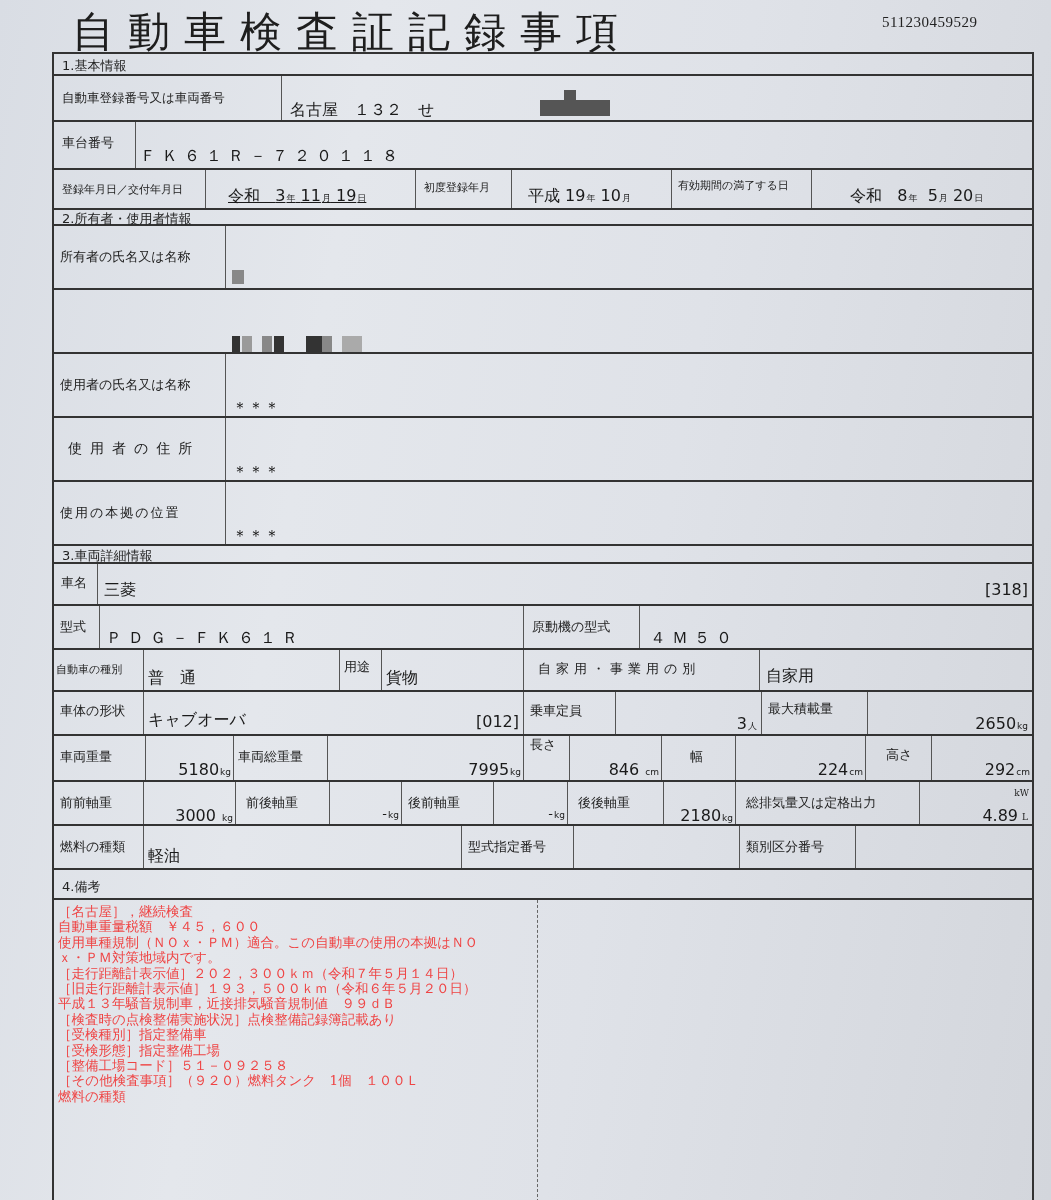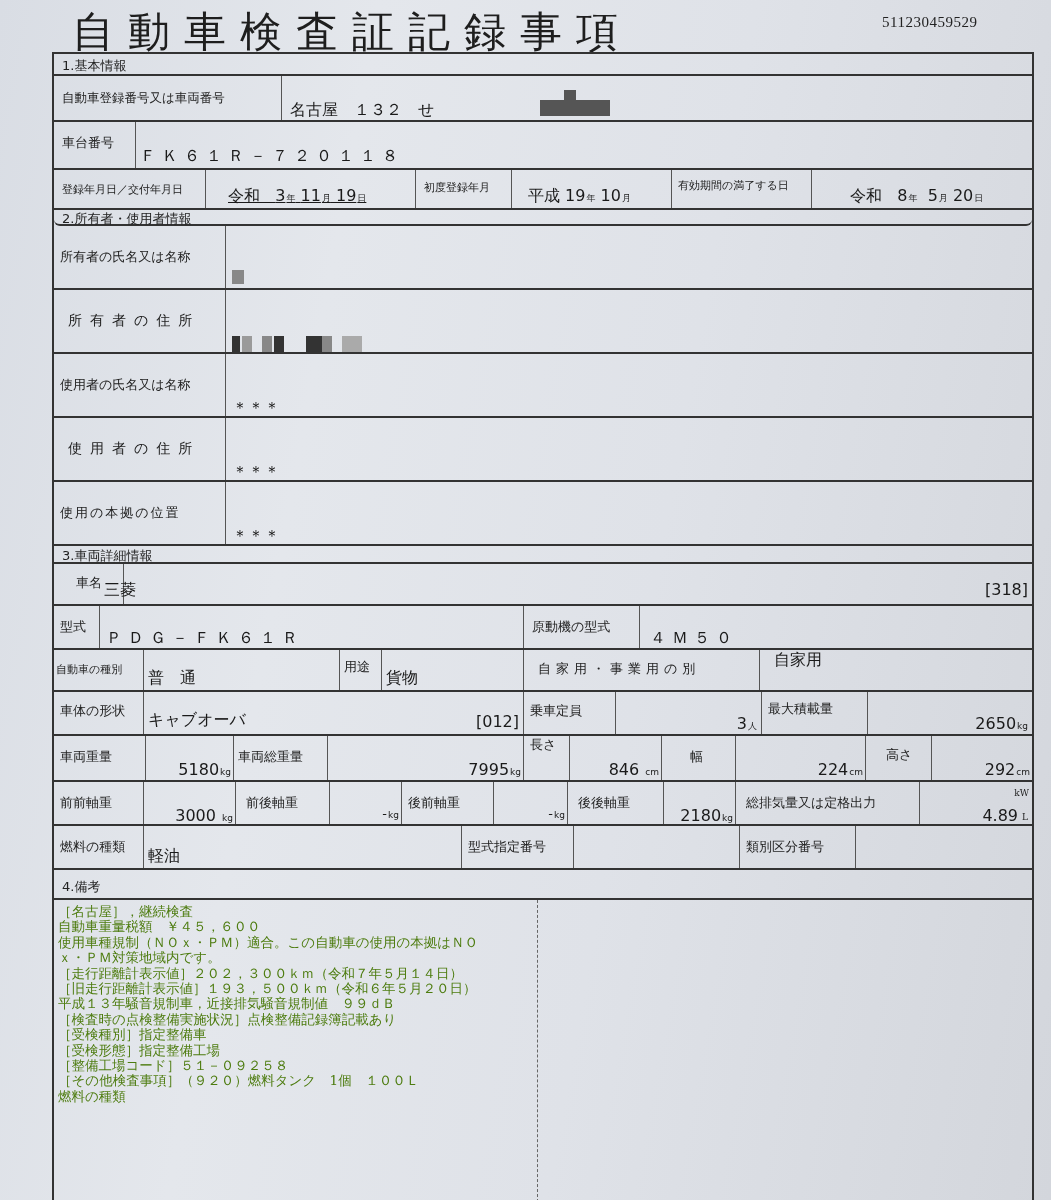--- a/index.html
+++ b/index.html
@@ -44,21 +44,21 @@
   .unit { font-size: 9px; margin-left: 1px; }
   .sec { font-size: 13px; position: absolute; left: 8px; top: 3px;
     font-family: "DejaVu Sans", "Liberation Sans", sans-serif; }
   .redact { position: absolute; height: 16px; }
   .remarks {
     position: absolute; left: 0; top: 846px; width: 978px; height: 302px;
   }
   .remarks-left { position: absolute; left: 0; top: 0; width: 484px; height: 302px; border-right: 1px dashed #666; padding: 4px 0 0 4px; }
   .remark-line {
     font-size: 13.5px; line-height: 15.4px; white-space: nowrap;
-    font-family: "DejaVu Serif", "Liberation Serif", serif; color: #4d7c0f;
+    font-family: "DejaVu Serif", "Liberation Serif", serif; color: #ef4444;
   }
 </style>
 </head>
 <body>
 
 <div class="page">
   <div class="title">自動車検査証記録事項</div>
   <div class="doc-number">511230459529</div>
 
   <div class="frame">
@@ -101,37 +101,34 @@
         <span class="val" style="left:16px;top:16px;"><span>平成</span>&nbsp;<span>19</span><span class="unit">年</span>&nbsp;<span>10</span><span class="unit">月</span></span>
       </div>
       <div class="cell" style="left:618px;width:140px;">
         <span class="lbl lbl-sm" style="left:6px;top:8px;">有効期間の満了する日</span>
       </div>
       <div class="cell" style="left:758px;width:220px;">
         <span class="val" style="left:38px;top:16px;"><span>令和</span>&nbsp;&nbsp;&nbsp;<span>8</span><span class="unit">年</span>&nbsp;&nbsp;<span>5</span><span class="unit">月</span>&nbsp;<span>20</span><span class="unit">日</span></span>
       </div>
     </div>
 
-    <div class="row" style="top:156px;height:16px;border-radius:6px;">
+    <div class="row" style="top:156px;height:16px;">
       <span class="sec" style="top:0px;">2.所有者・使用者情報</span>
     </div>
 
     <div class="row" style="top:172px;height:64px;">
       <div class="cell" style="left:0;width:172px;">
         <span class="lbl" style="left:6px;top:22px;">所有者の氏名又は名称</span>
       </div>
       <div class="cell" style="left:172px;width:806px;">
         <span class="redact" style="left:6px;top:44px;width:12px;height:14px;background:#888;"></span>
       </div>
     </div>
 
     <div class="row" style="top:236px;height:64px;">
-      <div class="cell" style="left:0;width:172px;">
-        <span class="lbl lbl-sp" style="left:14px;top:22px;">所有者の住所</span>
-      </div>
       <div class="cell" style="left:172px;width:806px;">
         <span class="redact" style="left:6px;top:46px;width:8px;background:#333;"></span>
         <span class="redact" style="left:16px;top:46px;width:10px;background:#9a9a9a;"></span>
         <span class="redact" style="left:36px;top:46px;width:10px;background:#888;"></span>
         <span class="redact" style="left:48px;top:46px;width:10px;background:#333;"></span>
         <span class="redact" style="left:80px;top:46px;width:16px;background:#333;"></span>
         <span class="redact" style="left:96px;top:46px;width:10px;background:#888;"></span>
         <span class="redact" style="left:116px;top:46px;width:20px;background:#aaa;"></span>
       </div>
     </div>
@@ -161,21 +158,21 @@
       <div class="cell" style="left:172px;width:806px;">
         <span class="val" style="left:6px;top:44px;">＊＊＊</span>
       </div>
     </div>
 
     <div class="row" style="top:492px;height:18px;">
       <span class="sec" style="top:1px;">3.車両詳細情報</span>
     </div>
 
     <div class="row" style="top:510px;height:42px;">
-      <div class="cell" style="left:16px;width:54px;padding-left:16px;">
+      <div class="cell" style="left:1px;width:43px;padding-left:16px;">
         <span class="lbl" style="left:6px;top:10px;">車名</span>
       </div>
       <div class="cell" style="left:46px;width:932px;">
         <span class="val" style="left:4px;top:16px;">三菱</span>
         <span class="val" style="right:4px;top:16px;">[318]</span>
       </div>
     </div>
 
     <div class="row" style="top:552px;height:44px;">
       <div class="cell" style="left:0;width:46px;">
@@ -202,21 +199,21 @@
       <div class="cell" style="left:286px;width:42px;">
         <span class="lbl" style="left:4px;top:8px;">用途</span>
       </div>
       <div class="cell" style="left:328px;width:142px;">
         <span class="val" style="left:4px;top:18px;">貨物</span>
       </div>
       <div class="cell" style="left:470px;width:236px;">
         <span class="lbl" style="left:14px;top:10px;letter-spacing:5px;">自家用・事業用の別</span>
       </div>
       <div class="cell" style="left:706px;width:272px;">
-        <span class="val" style="left:6px;top:0;margin-left:8px;">自家用</span>
+        <span class="val" style="left:6px;top:16px;">自家用</span>
       </div>
     </div>
 
     <div class="row" style="top:638px;height:44px;">
       <div class="cell" style="left:0;width:90px;">
         <span class="lbl" style="left:6px;top:10px;">車体の形状</span>
       </div>
       <div class="cell" style="left:90px;width:380px;">
         <span class="val" style="left:4px;top:18px;">キャブオーバ</span>
         <span class="val" style="right:4px;top:20px;">[012]</span>

